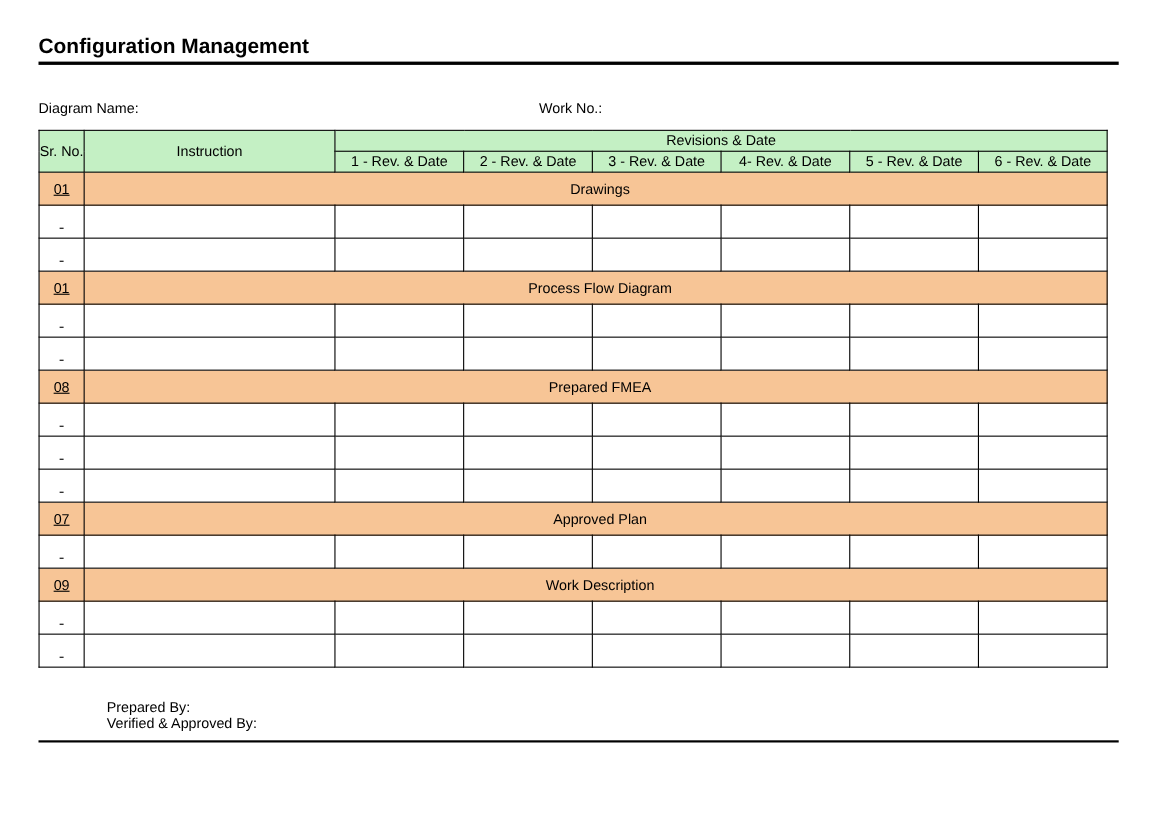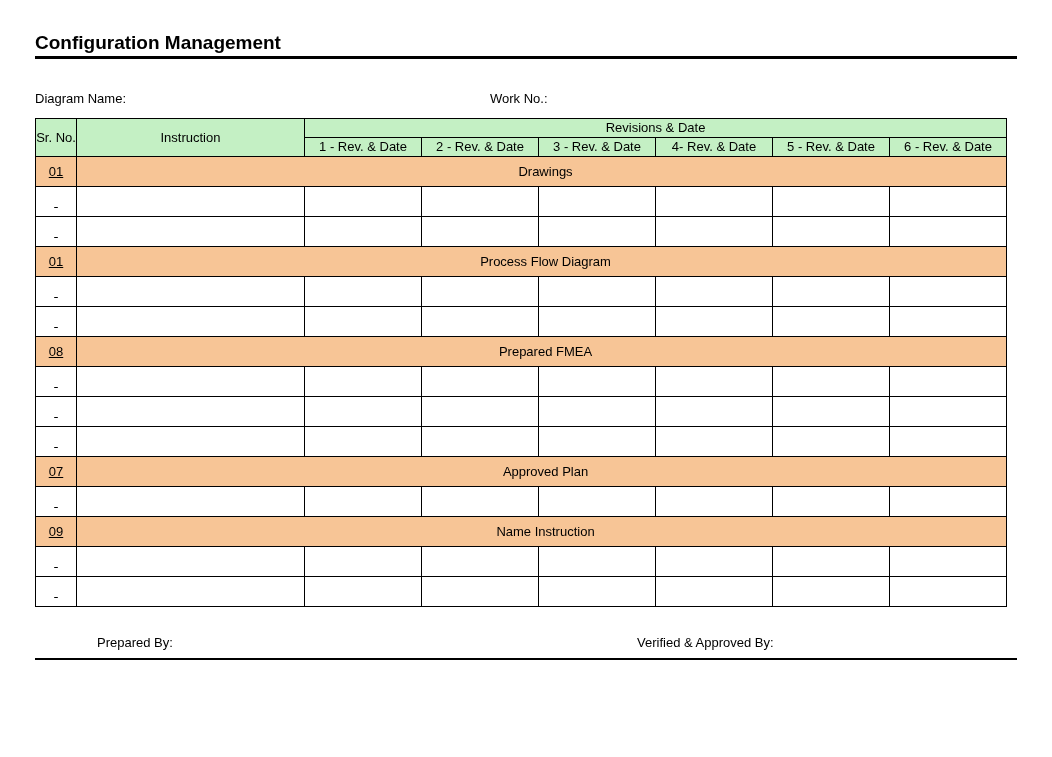--- a/index.html
+++ b/index.html
@@ -55,20 +55,21 @@
   .cell-sr { width: 40px; text-align: center; text-decoration: underline; }
   .cell-desc { text-align: center; padding-left: 8px !important; }
   
   tr.hdr th { height: 18px; line-height: 18px; font-size: 13px; }
   .footer-row {
     display: flex;
     margin-top: 28px;
     padding-left: 62px;
     padding-bottom: 8px;
     border-bottom: 2px solid #000;
+    flex-direction: column;
   }
   .footer-left { width: 540px; }
   col.c-sr   { width: 41px; }
   col.c-desc { width: 228px; }
   col.c-rev  { width: 117px; }
 </style>
 </head>
 <body>
 
 <div class="page">
@@ -197,21 +198,21 @@
           <td class="cell-desc">&nbsp;</td>
           <td>&nbsp;</td>
           <td>&nbsp;</td>
           <td>&nbsp;</td>
           <td>&nbsp;</td>
           <td>&nbsp;</td>
           <td>&nbsp;</td>
         </tr>
         <tr class="row-orange">
           <td class="cell-sr row-orange">09</td>
-          <td class="cell-desc row-orange" colspan="7">Name Instruction</td>
+          <td class="cell-desc row-orange" colspan="7">Work Description</td>
         </tr>
         <tr>
           <td class="cell-sr">&nbsp;</td>
           <td class="cell-desc">&nbsp;</td>
           <td>&nbsp;</td>
           <td>&nbsp;</td>
           <td>&nbsp;</td>
           <td>&nbsp;</td>
           <td>&nbsp;</td>
           <td>&nbsp;</td>

